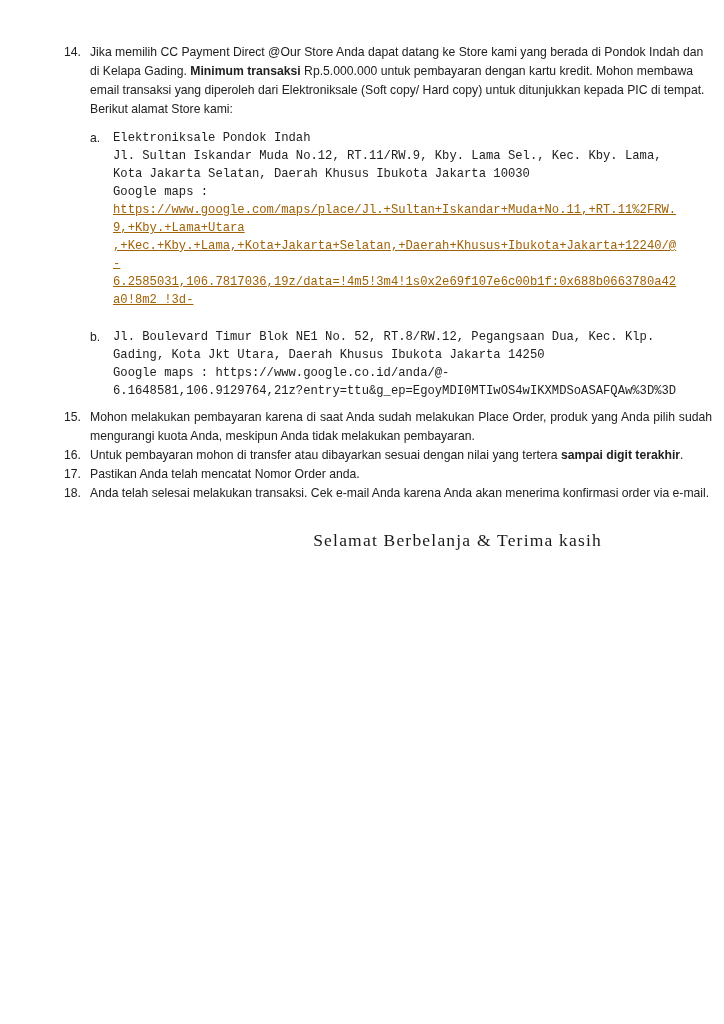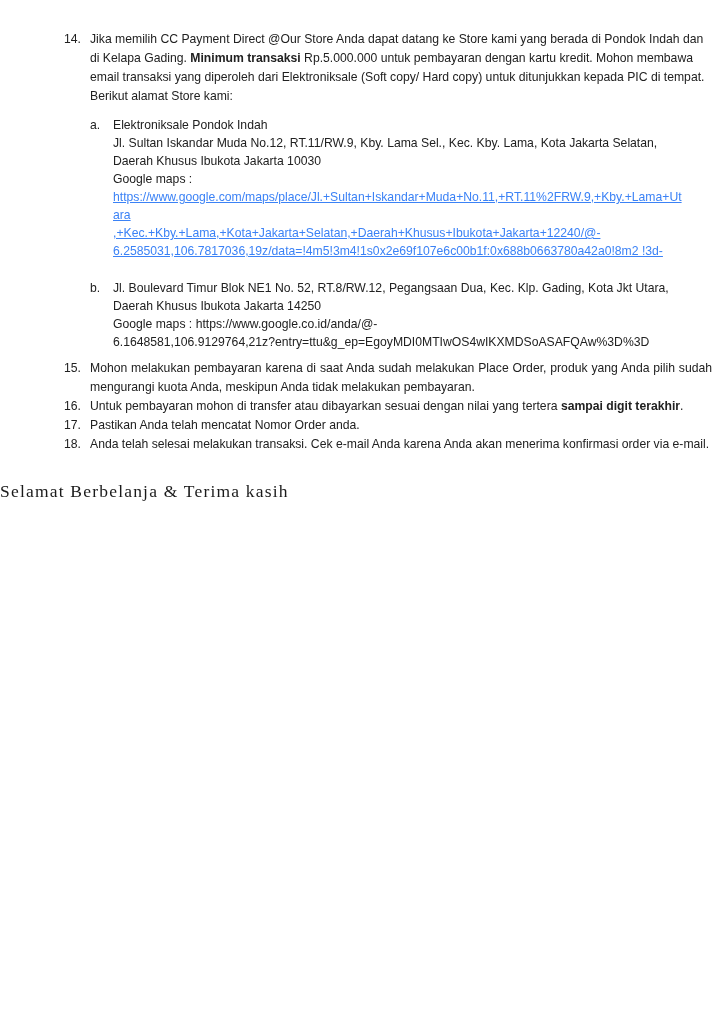--- a/index.html
+++ b/index.html
@@ -12,21 +12,21 @@
     width: 724px;
     height: 1024px;
     background: #ffffff;
     overflow: hidden;
     font-family: "Liberation Sans", sans-serif;
     font-size: 12.2px;
     line-height: 19px;
     color: #212121;
   }
   .content {
-    padding: 30px 12px 0 64px;
+    padding: 43px 12px 0 64px;
   }
   .num-item {
     display: flex;
     align-items: flex-start;
   }
   .num {
     flex: 0 0 26px;
     width: 26px;
   }
   .item-body {
@@ -50,33 +50,34 @@
   }
   .sub-item.second {
     margin-top: 19px;
   }
   .sub-letter {
     flex: 0 0 23px;
     width: 23px;
   }
   .sub-body {
     width: 570px;
+    font-family: Liberation Mono, monospace;
   }
   .maps-link {
     display: block;
-    color: #3b82f6;
+    color: #a16207;
     text-decoration: underline;
     cursor: pointer;
     word-break: break-all;
   }
   .item-15 { margin-top: 8px; }
   .closing {
     margin-top: 26px;
     width: 602px;
-    text-align: left;
+    text-align: right;
     font-family: "Liberation Serif", serif;
     font-size: 17.5px;
     letter-spacing: 1.2px;
     color: #1a1a1a;
     line-height: 22px;
   }
 </style>
 </head>
 <body>
 

